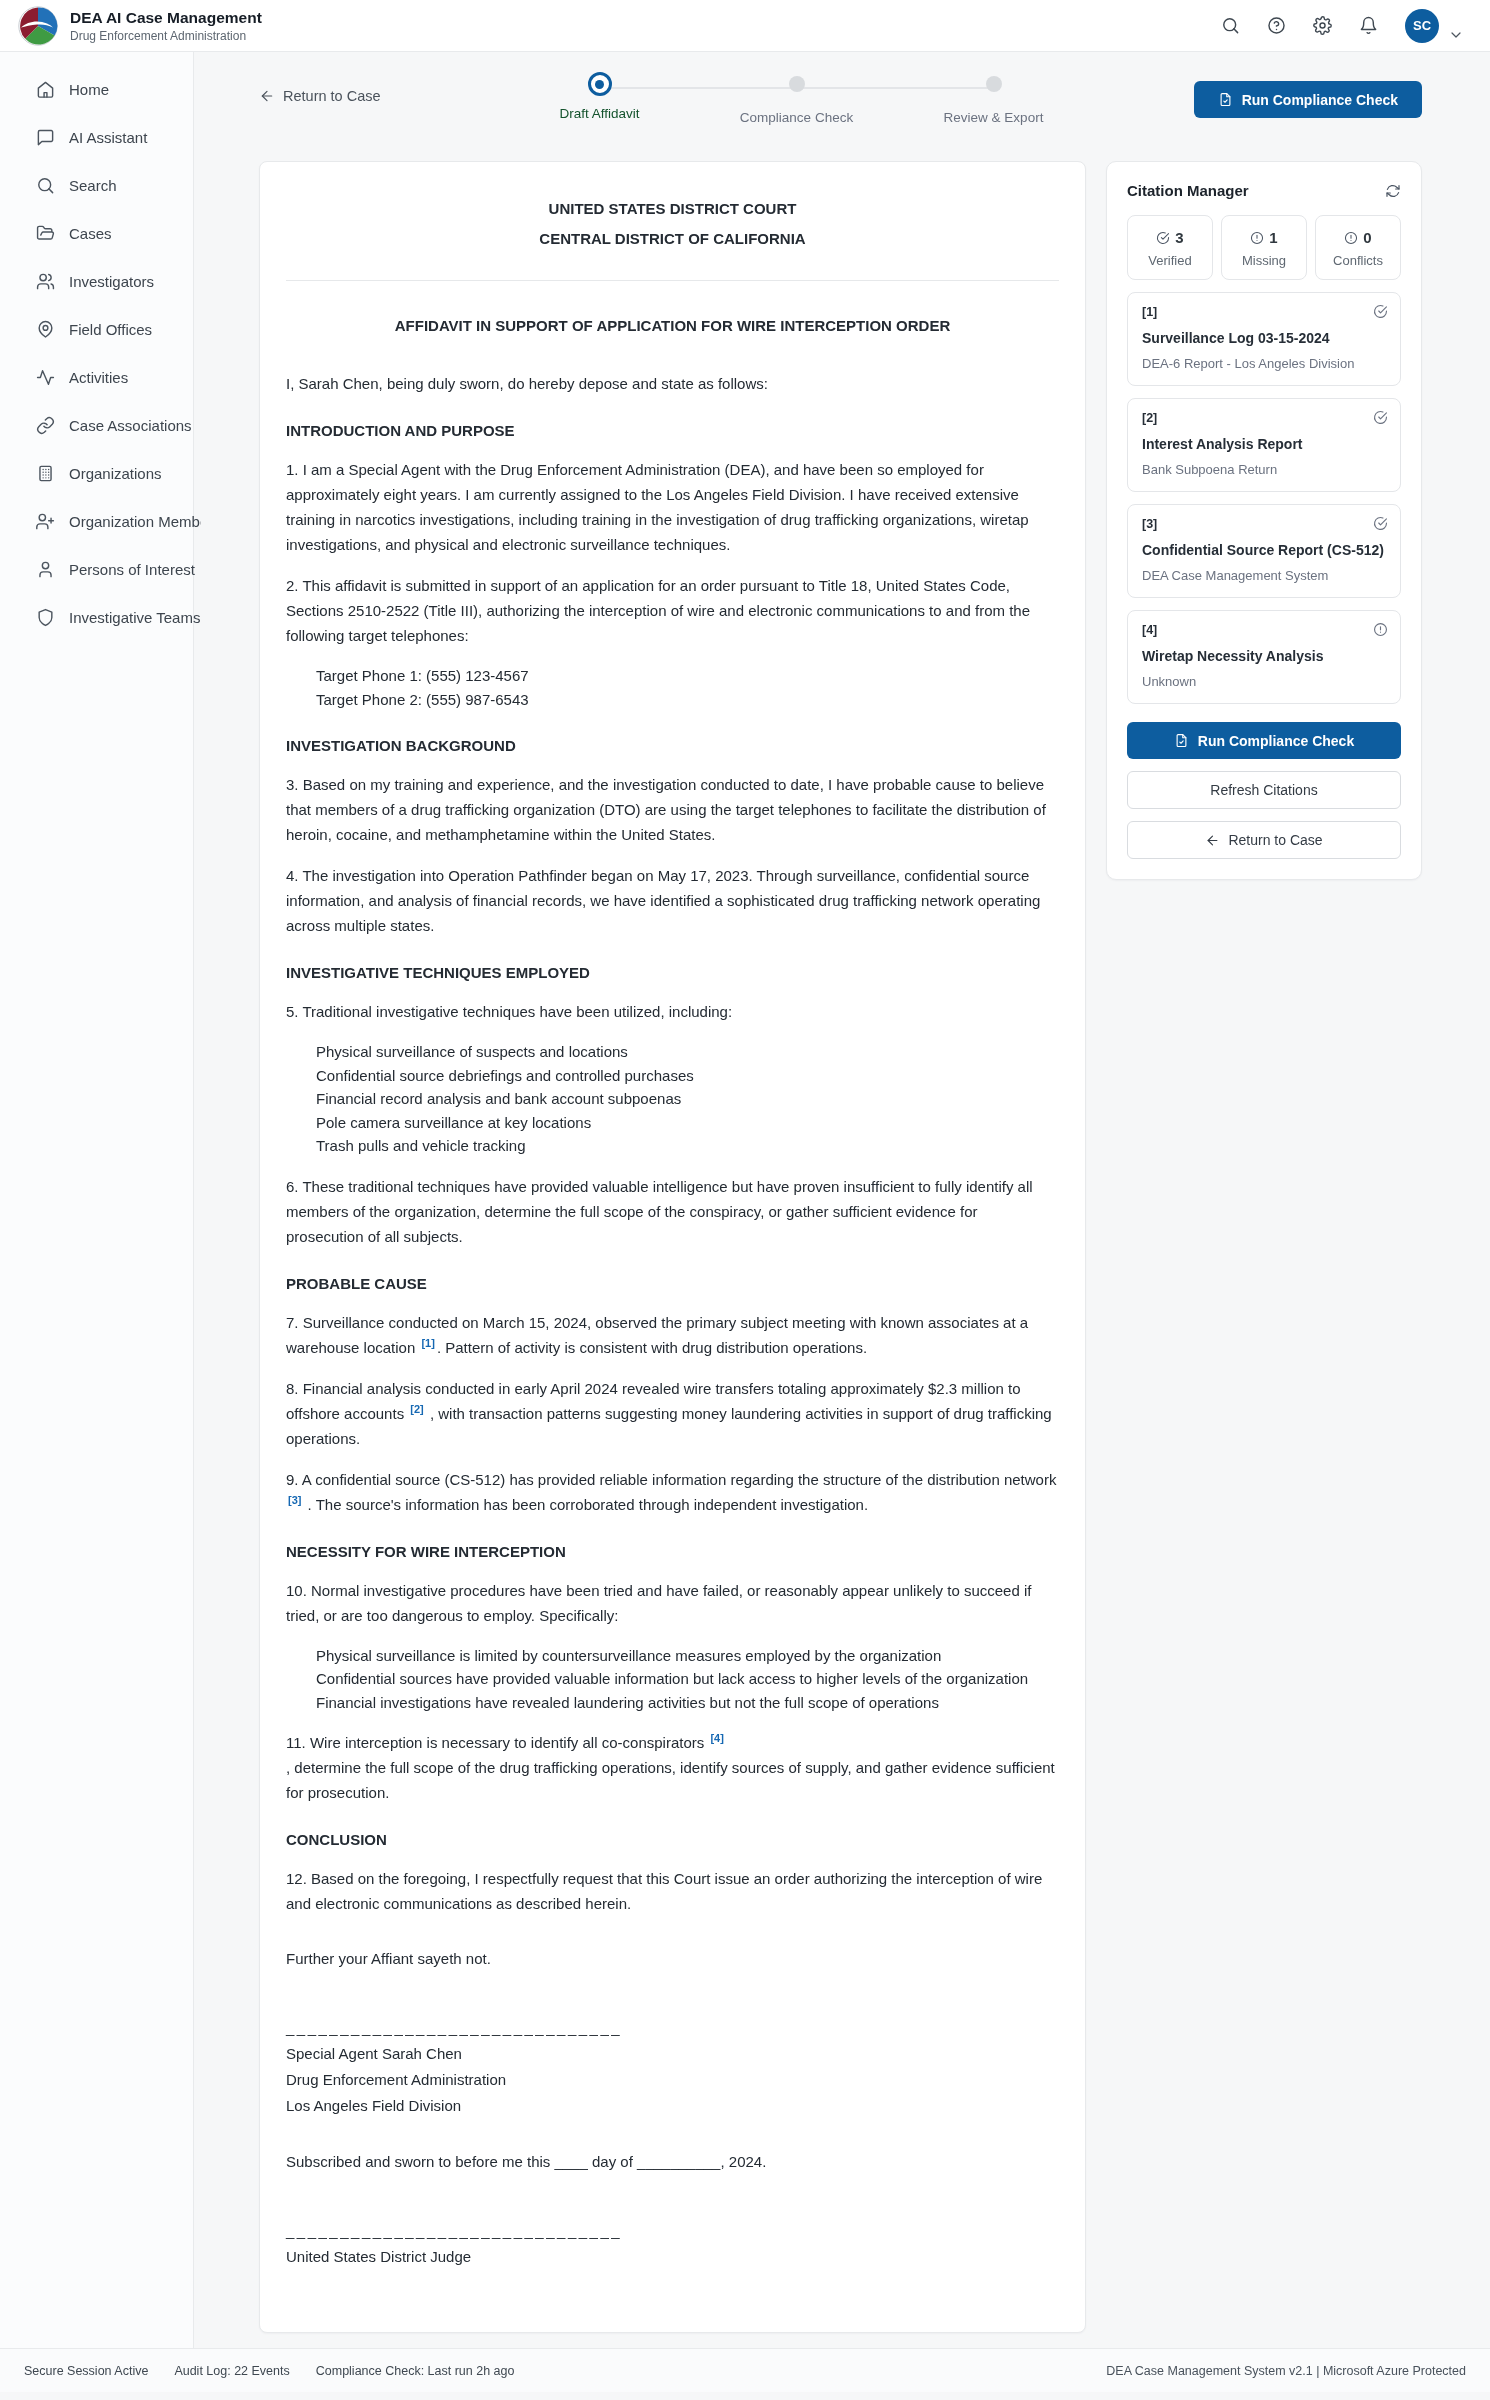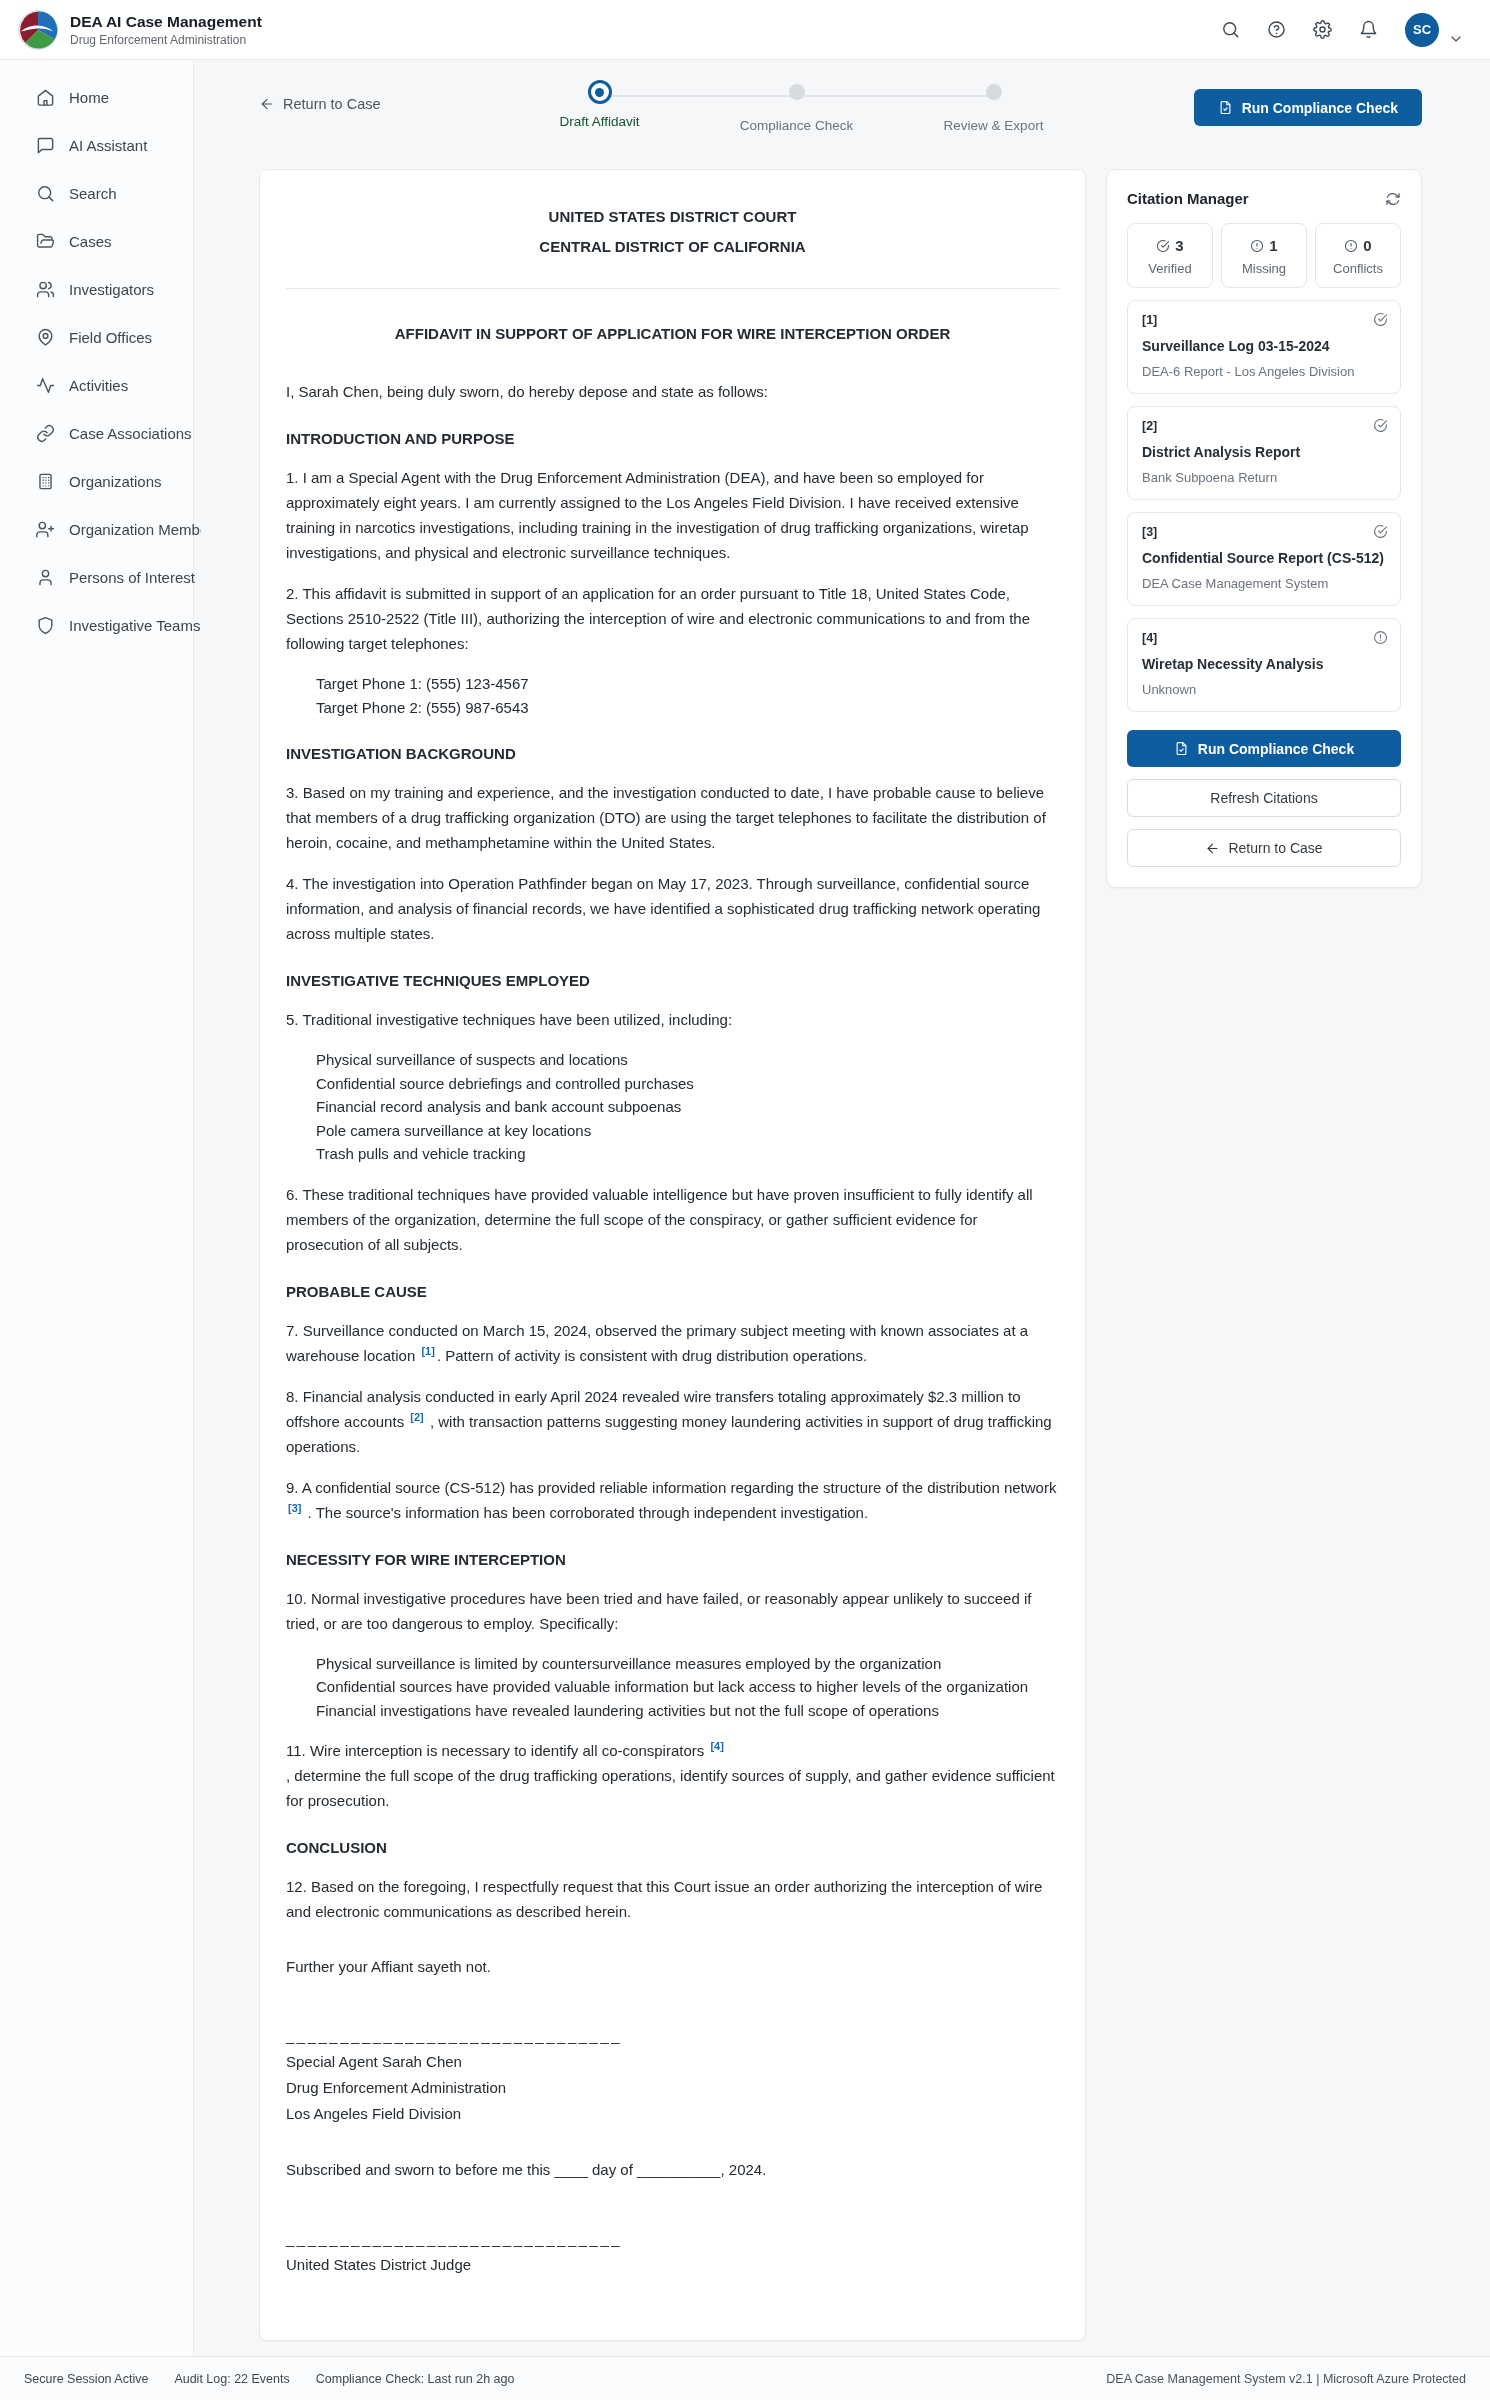--- a/index.html
+++ b/index.html
@@ -1,20 +1,20 @@
 <!DOCTYPE html>
 <html><head>
 <meta charset="utf-8">
 <style>
   *{margin:0;padding:0;box-sizing:border-box}
   html,body{width:1490px;height:2400px;overflow:hidden}
   body{font-family:"Liberation Sans",sans-serif;background:#f6f7f8;color:#242b33}
 
   
-  .topbar{height:60px;background:#fff;border-bottom:1px solid #e8eaec;display:flex;align-items:center;justify-content:space-between;padding:0 26px 0 18px}
+  .topbar{height:52px;background:#fff;border-bottom:1px solid #e8eaec;display:flex;align-items:center;justify-content:space-between;padding:0 26px 0 18px}
   .brand{display:flex;align-items:center;gap:12px}
   .logo svg{width:40px;height:40px;display:block}
   .brand-title{font-size:15.5px;font-weight:700;color:#161d26}
   .brand-sub{font-size:12px;color:#5d6670;margin-top:2px}
   .top-actions{display:flex;align-items:center;gap:27px}
   .icon-btn{display:inline-flex;cursor:pointer}
   .icon-btn svg{width:19px;height:19px;color:#3f4851}
   .user-chip{display:flex;align-items:flex-end;gap:9px}
   .avatar{width:34px;height:34px;border-radius:50%;background:#0d5d9f;color:#fff;font-size:13px;font-weight:700;display:flex;align-items:center;justify-content:center;cursor:pointer}
   .chev{display:inline-flex;cursor:pointer}
@@ -420,21 +420,21 @@
               <div class="cite-source">DEA-6 Report - Los Angeles Division</div>
             </div>
             <div class="cite-item">
               <div class="cite-ref">[2]</div>
               <span class="cite-status">
                 <svg viewBox="0 0 24 24" fill="none" stroke="currentColor" stroke-width="1.8" stroke-linecap="round" stroke-linejoin="round">
                   <path d="M21.5 11.1V12a9.5 9.5 0 1 1-5.6-8.7"></path>
                   <path d="m21.5 4.5-9.5 9.6-2.8-2.9"></path>
                 </svg>
               </span>
-              <div class="cite-item-title">District Analysis Report</div>
+              <div class="cite-item-title">Interest Analysis Report</div>
               <div class="cite-source">Bank Subpoena Return</div>
             </div>
             <div class="cite-item">
               <div class="cite-ref">[3]</div>
               <span class="cite-status">
                 <svg viewBox="0 0 24 24" fill="none" stroke="currentColor" stroke-width="1.8" stroke-linecap="round" stroke-linejoin="round">
                   <path d="M21.5 11.1V12a9.5 9.5 0 1 1-5.6-8.7"></path>
                   <path d="m21.5 4.5-9.5 9.6-2.8-2.9"></path>
                 </svg>
               </span>

